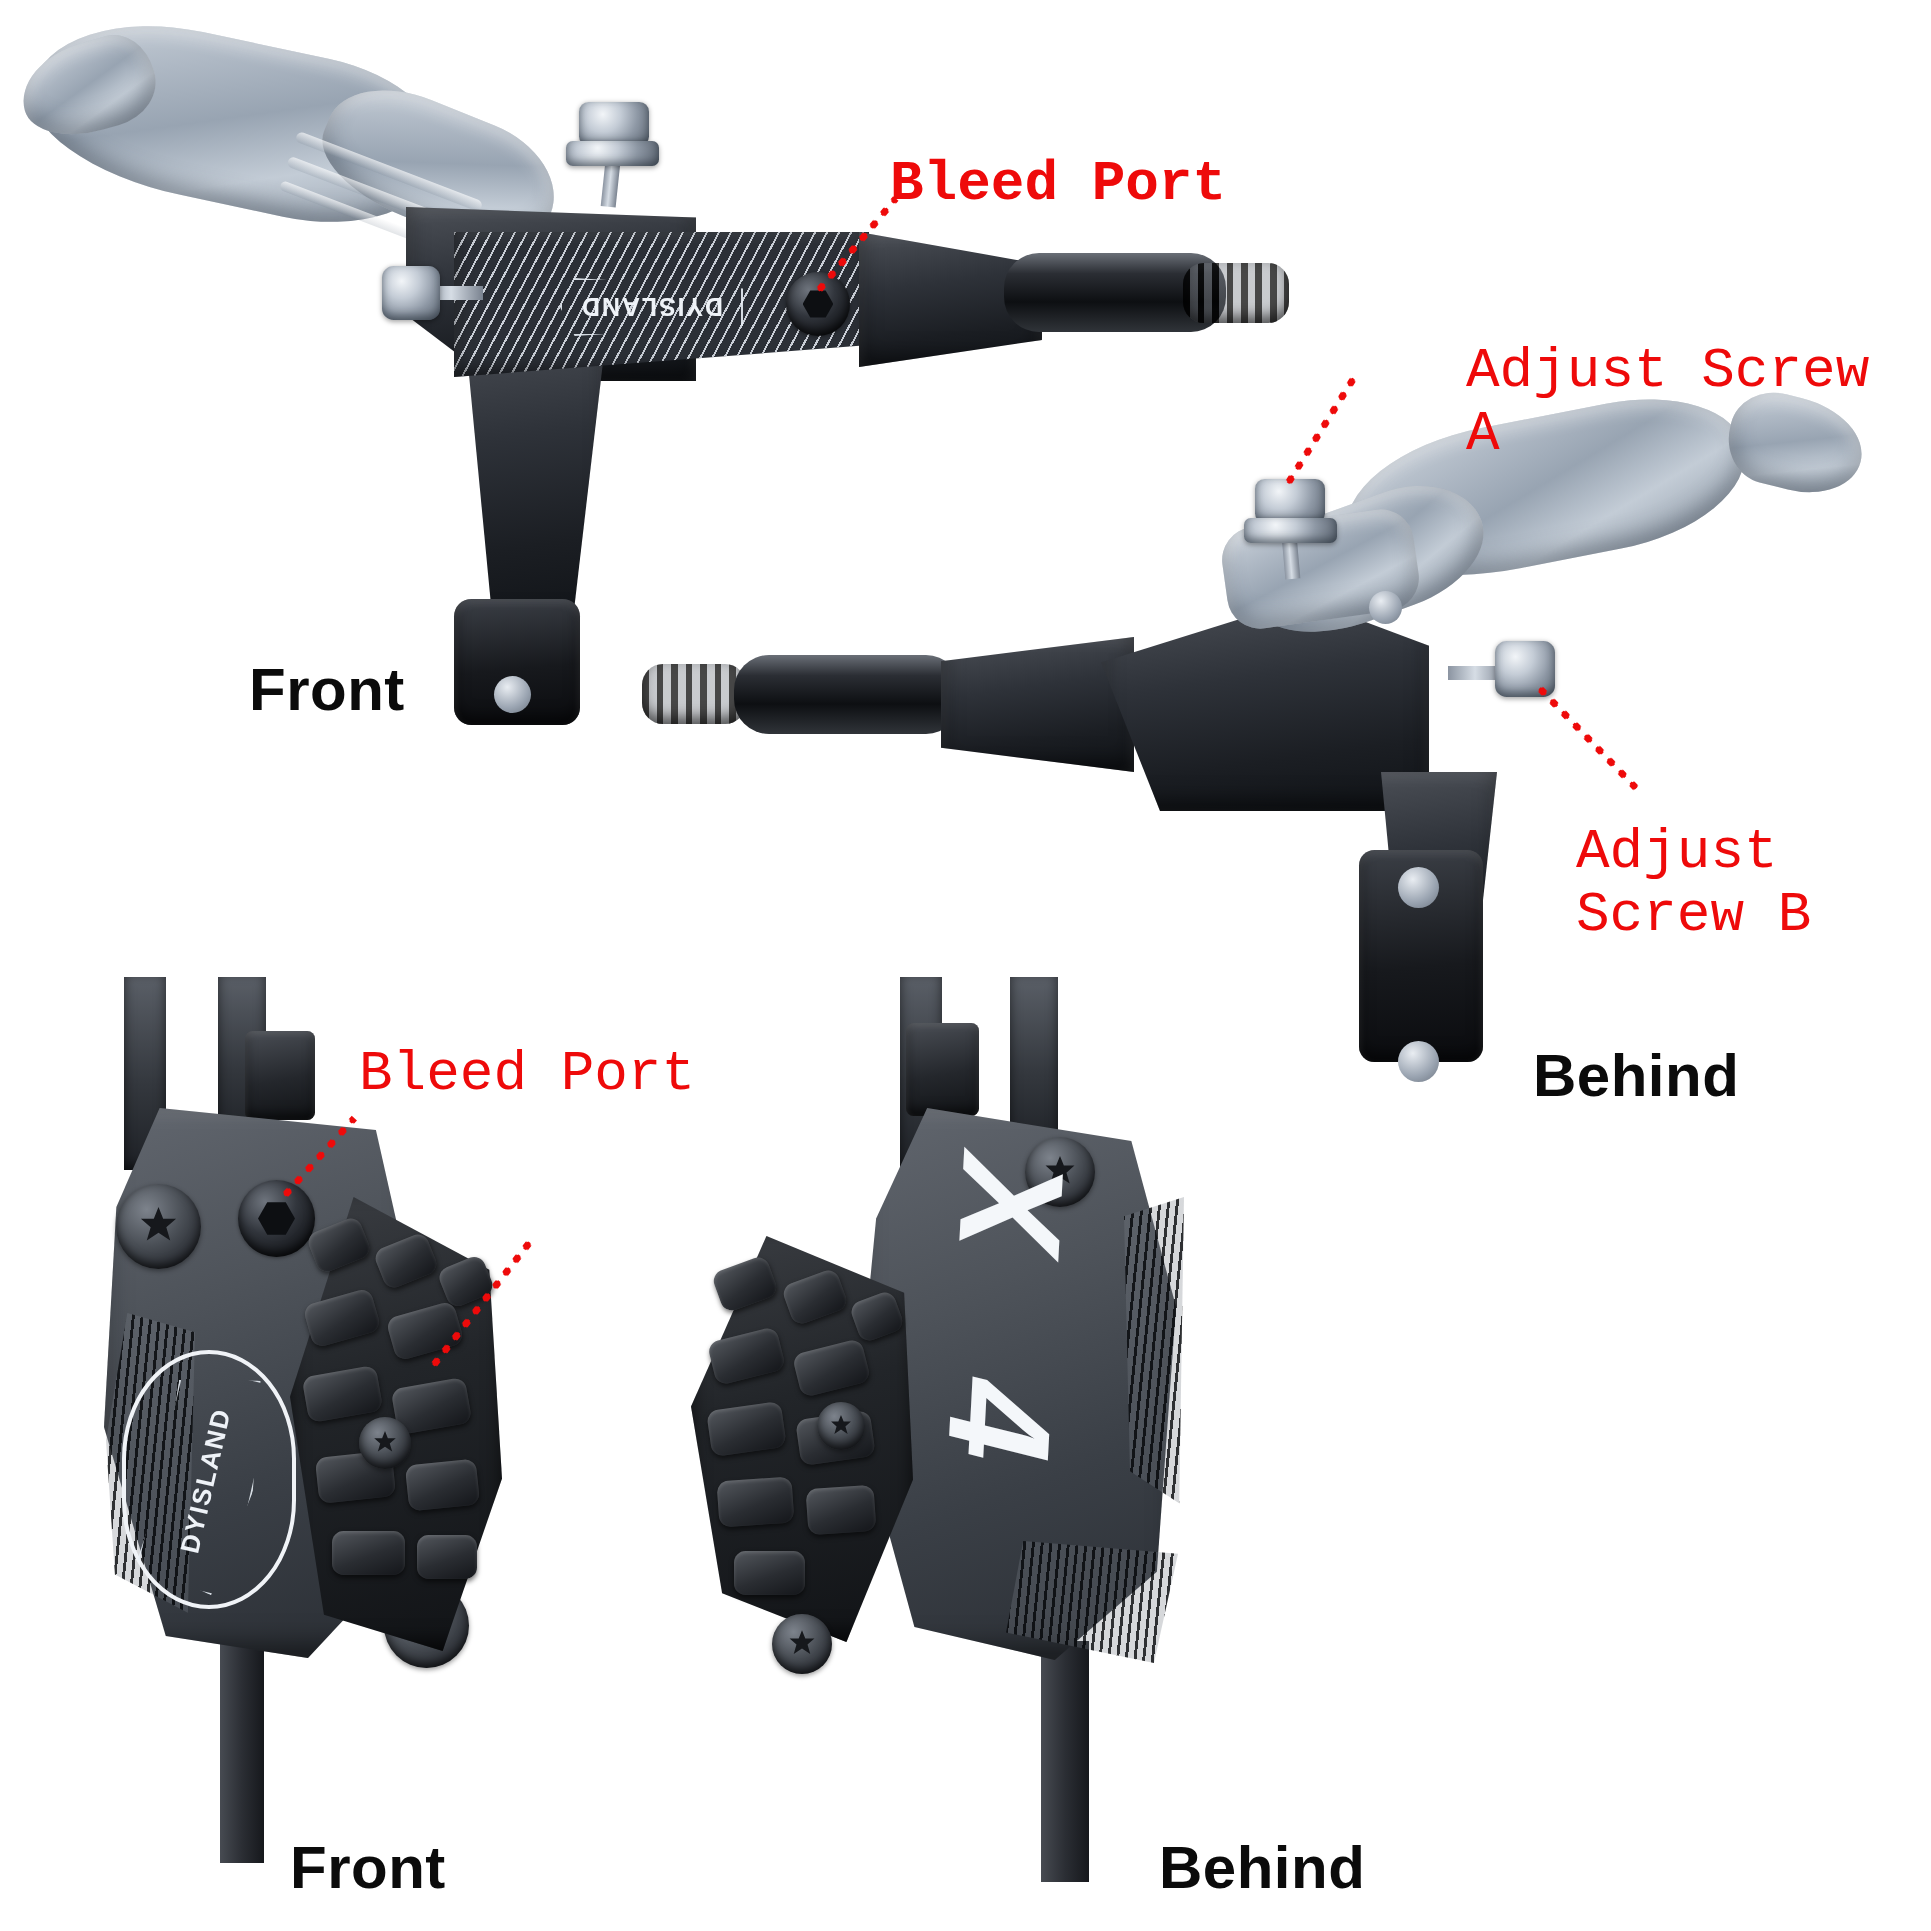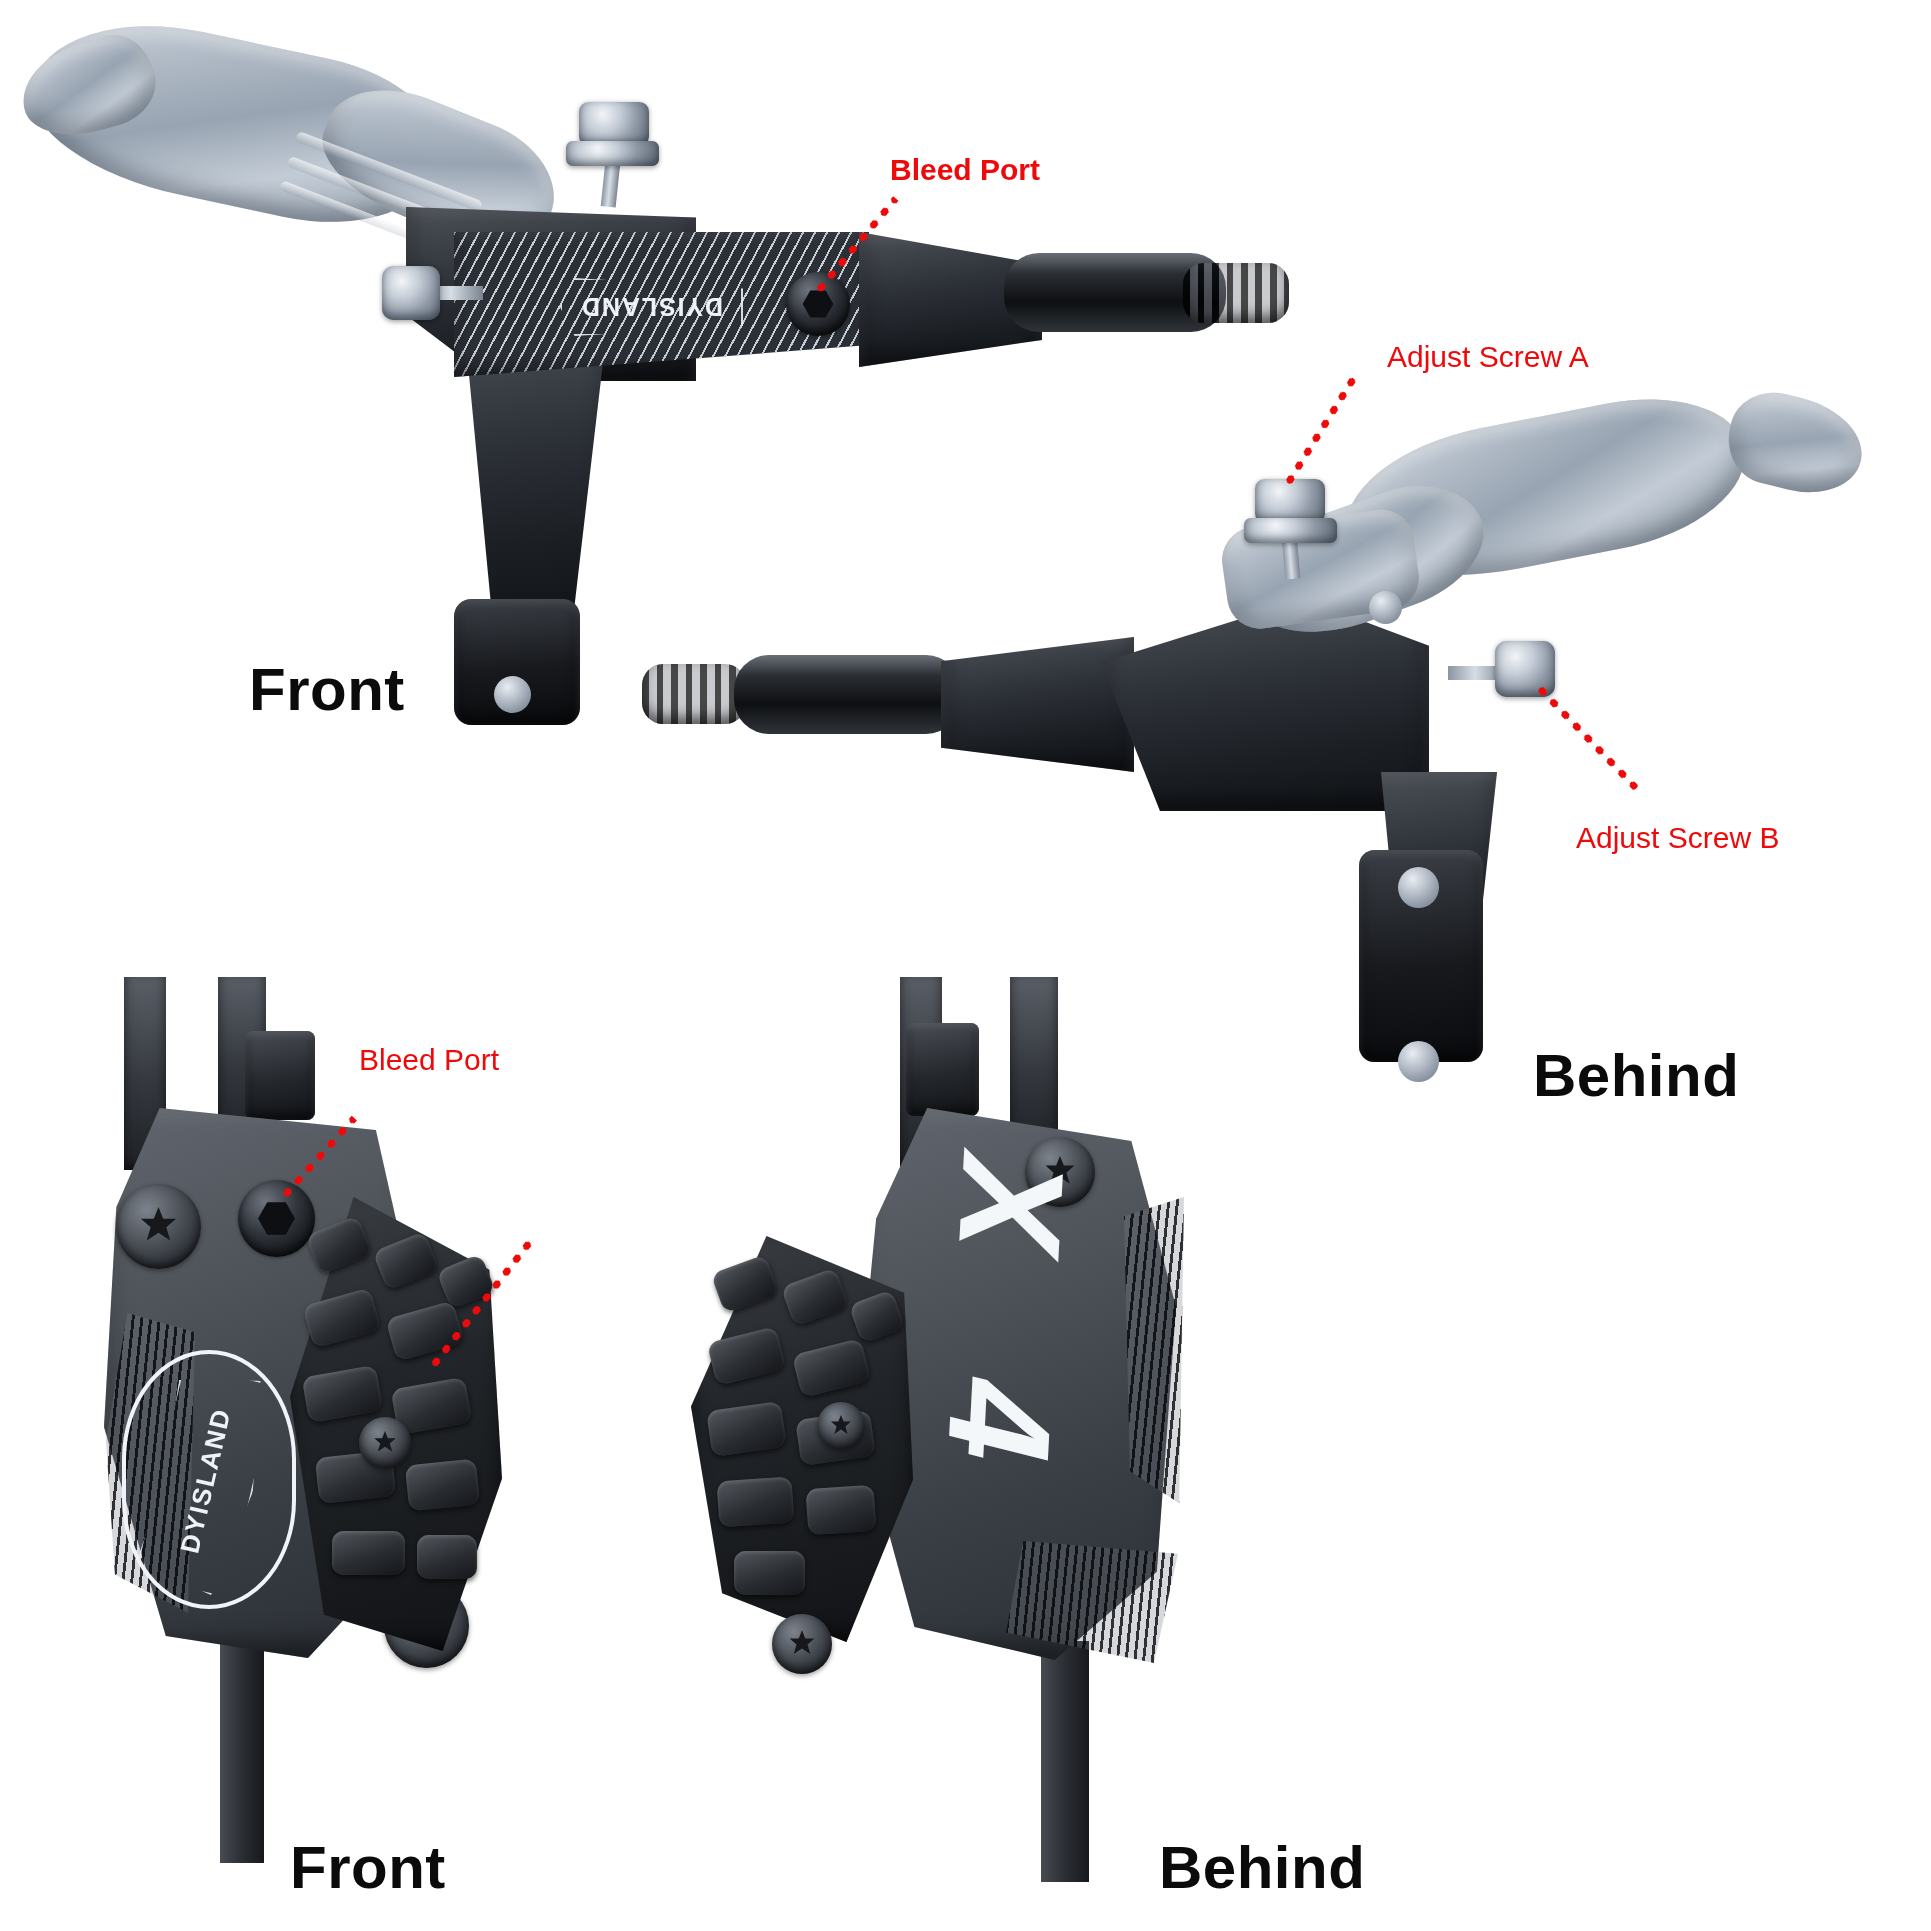--- a/index.html
+++ b/index.html
@@ -9,22 +9,22 @@
     background: #ffffff;
     font-family: "Liberation Sans", sans-serif;
     overflow: hidden;
   }
   #stage { position: relative; width: 1931px; height: 1931px; background: #fff; }
 
   
   .lbl-red {
     position: absolute;
     color: #ee0a0a;
-    font-family: Liberation Sans, sans-serif;
-    font-size: 30px;
+    font-family: Liberation Mono, monospace;
+    font-size: 56px;
     line-height: 1.12;
     white-space: pre-line;
     letter-spacing: 0px;
   }
   .lbl-red.bold { font-weight: bold; }
   .lbl-black {
     position: absolute;
     color: #0b0b0b;
     font-weight: bold;
     font-size: 60px;
@@ -254,21 +254,21 @@
 
     <div class="screw-stem" style="left:1448px; top:666px; width:60px; height:13.5px;"></div>
     <div class="screw-head" style="left:1495px; top:641px; width:60px; height:56px; border-radius:11.6px;"></div>
 
     <div class="pivot-dot" style="left:1369px; top:591px; width:33px; height:33px;"></div>
   </div>
 
   <div class="leader" style="left:1286px; top:483px; width:131px; transform:rotate(-58deg);">
       <i></i>
     </div>
-  <div class="lbl-red" style="left:1387px; top:340px;">Adjust Screw A</div>
+  <div class="lbl-red" style="left:1466px; top:340px;">Adjust Screw A</div>
 
   <div class="leader" style="left:1537px; top:682px; width:143px; transform:rotate(46deg);">
       <i></i>
     </div>
   <div class="lbl-red" style="left:1576px; top:821px;">Adjust Screw B</div>
 
   <div class="lbl-black" style="left:249px; top:655px;">Front</div>
   <div class="lbl-black" style="left:1533px; top:1041px;">Behind</div>
 
   <div class="caliper-unit">

